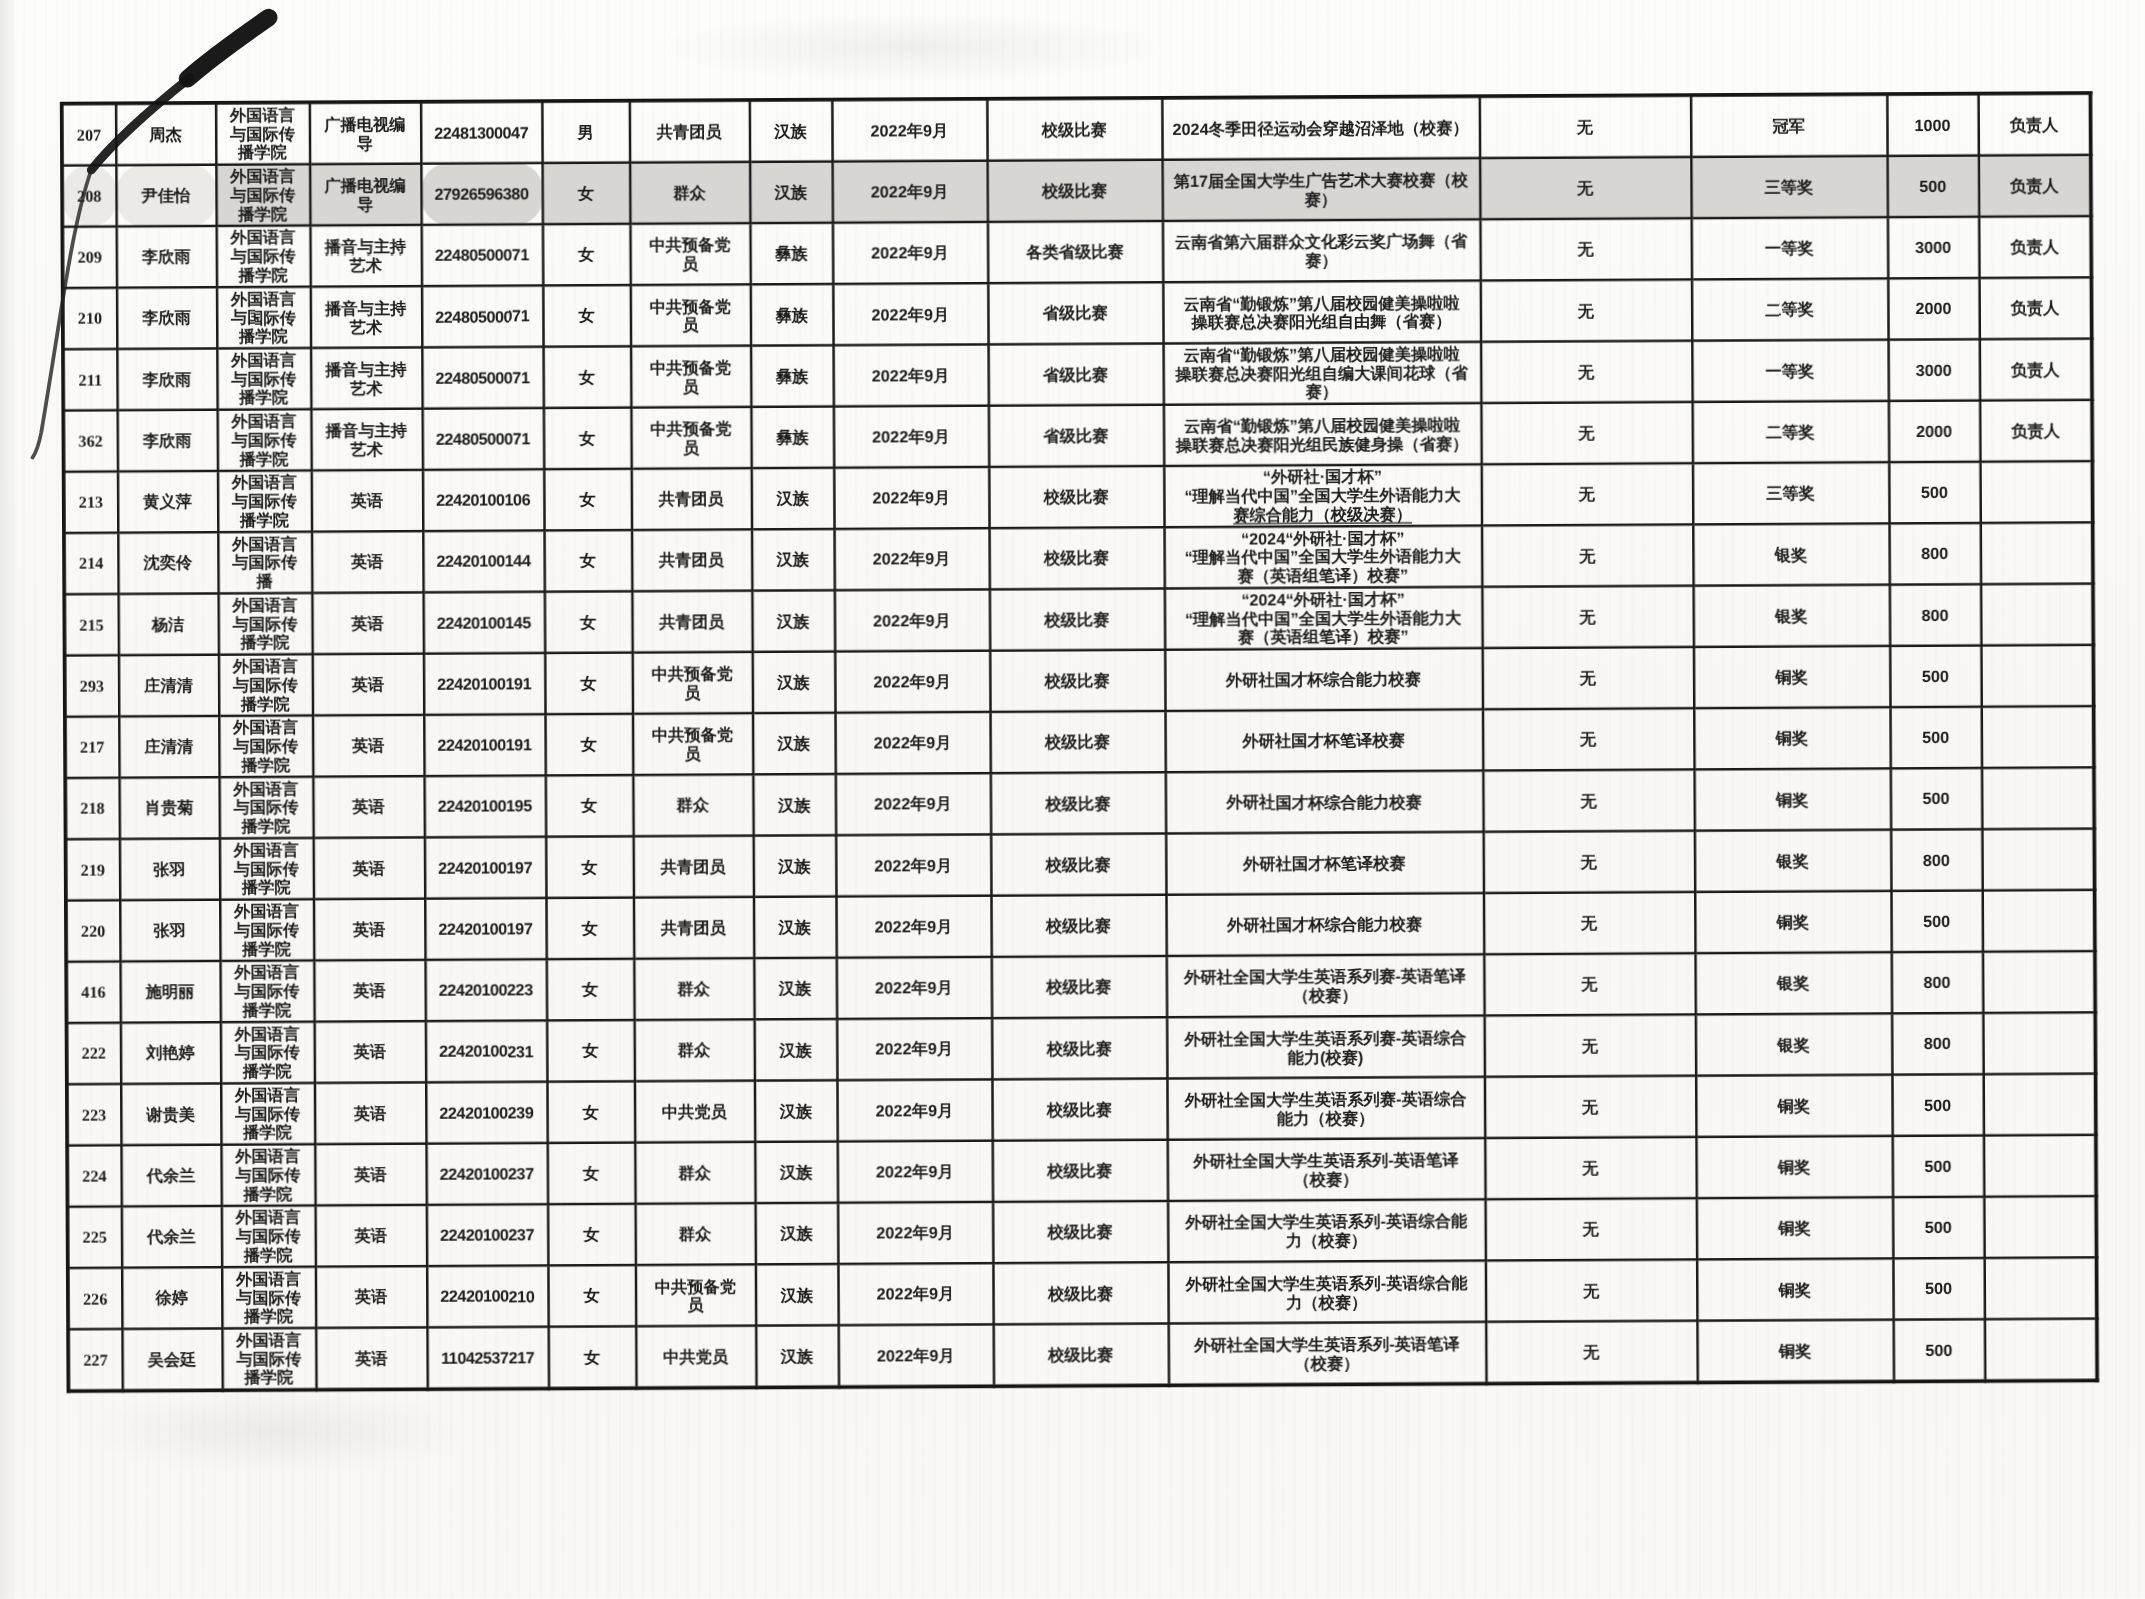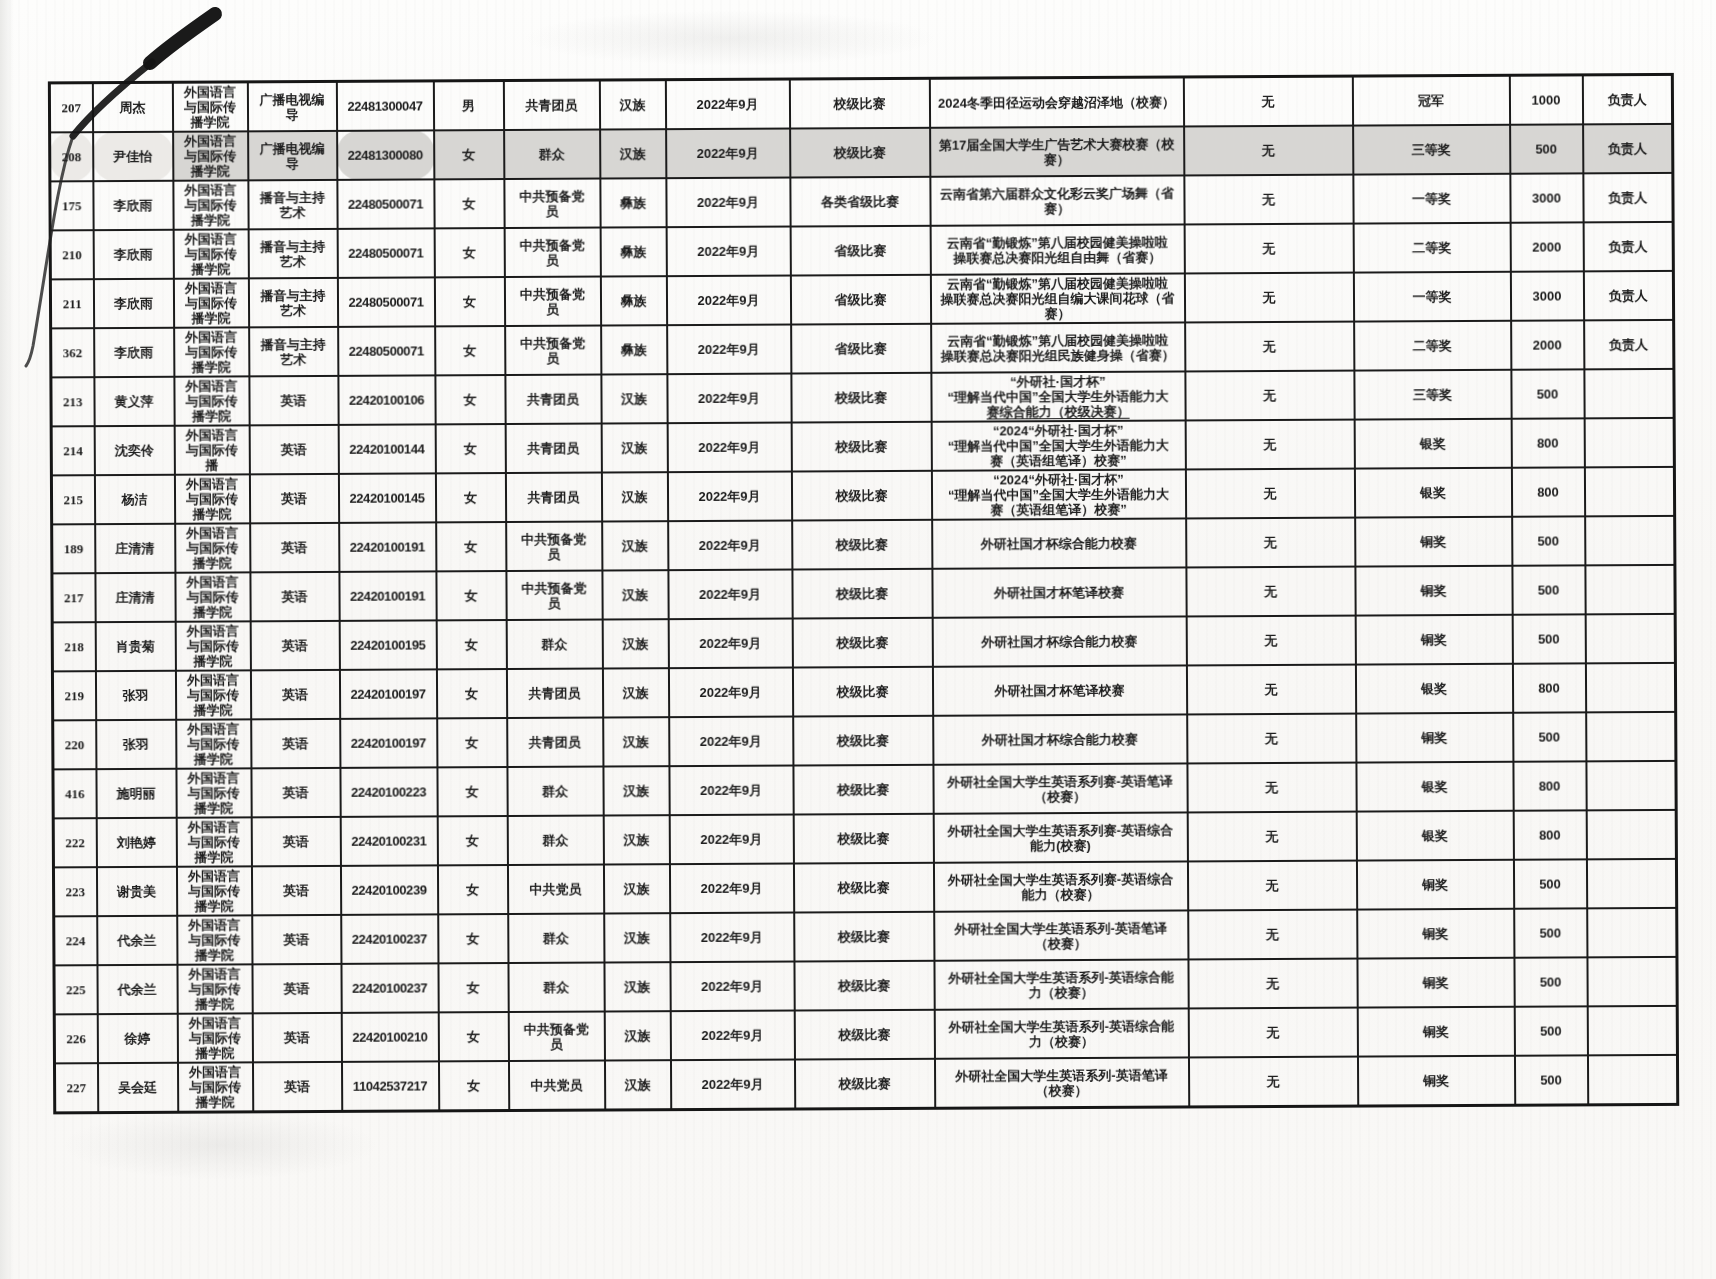--- a/index.html
+++ b/index.html
@@ -98,37 +98,37 @@
             <td class="c-role pre">负责人</td>
           </tr>
           <tr class="shaded">
             <td class="c-no pre">208</td>
             <td class="c-name pre">尹佳怡</td>
             <td class="c-college pre">外国语言
 与国际传
 播学院</td>
             <td class="c-major pre">广播电视编
 导</td>
-            <td class="c-sid pre">22481300080</td>
+            <td class="c-sid pre">27926596380</td>
             <td class="c-gender pre">女</td>
             <td class="c-political pre">群众</td>
             <td class="c-ethnic pre">汉族</td>
             <td class="c-date pre">2022年9月</td>
             <td class="c-level pre">校级比赛</td>
             <td class="c-competition">
               <div>第17届全国大学生广告艺术大赛校赛（校</div>
               <div>赛）</div>
             </td>
             <td class="c-none pre">无</td>
             <td class="c-award pre">三等奖</td>
             <td class="c-amount pre">500</td>
             <td class="c-role pre">负责人</td>
           </tr>
           <tr>
-            <td class="c-no pre">175</td>
+            <td class="c-no pre">209</td>
             <td class="c-name pre">李欣雨</td>
             <td class="c-college pre">外国语言
 与国际传
 播学院</td>
             <td class="c-major pre">播音与主持
 艺术</td>
             <td class="c-sid pre">22480500071</td>
             <td class="c-gender pre">女</td>
             <td class="c-political pre">中共预备党
 员</td>
@@ -280,21 +280,21 @@
               <div>“2024“外研社·国才杯”</div>
               <div>“理解当代中国”全国大学生外语能力大</div>
               <div>赛（英语组笔译）校赛”</div>
             </td>
             <td class="c-none pre">无</td>
             <td class="c-award pre">银奖</td>
             <td class="c-amount pre">800</td>
             <td class="c-role pre"></td>
           </tr>
           <tr>
-            <td class="c-no pre">189</td>
+            <td class="c-no pre">293</td>
             <td class="c-name pre">庄清清</td>
             <td class="c-college pre">外国语言
 与国际传
 播学院</td>
             <td class="c-major pre">英语</td>
             <td class="c-sid pre">22420100191</td>
             <td class="c-gender pre">女</td>
             <td class="c-political pre">中共预备党
 员</td>
             <td class="c-ethnic pre">汉族</td>

